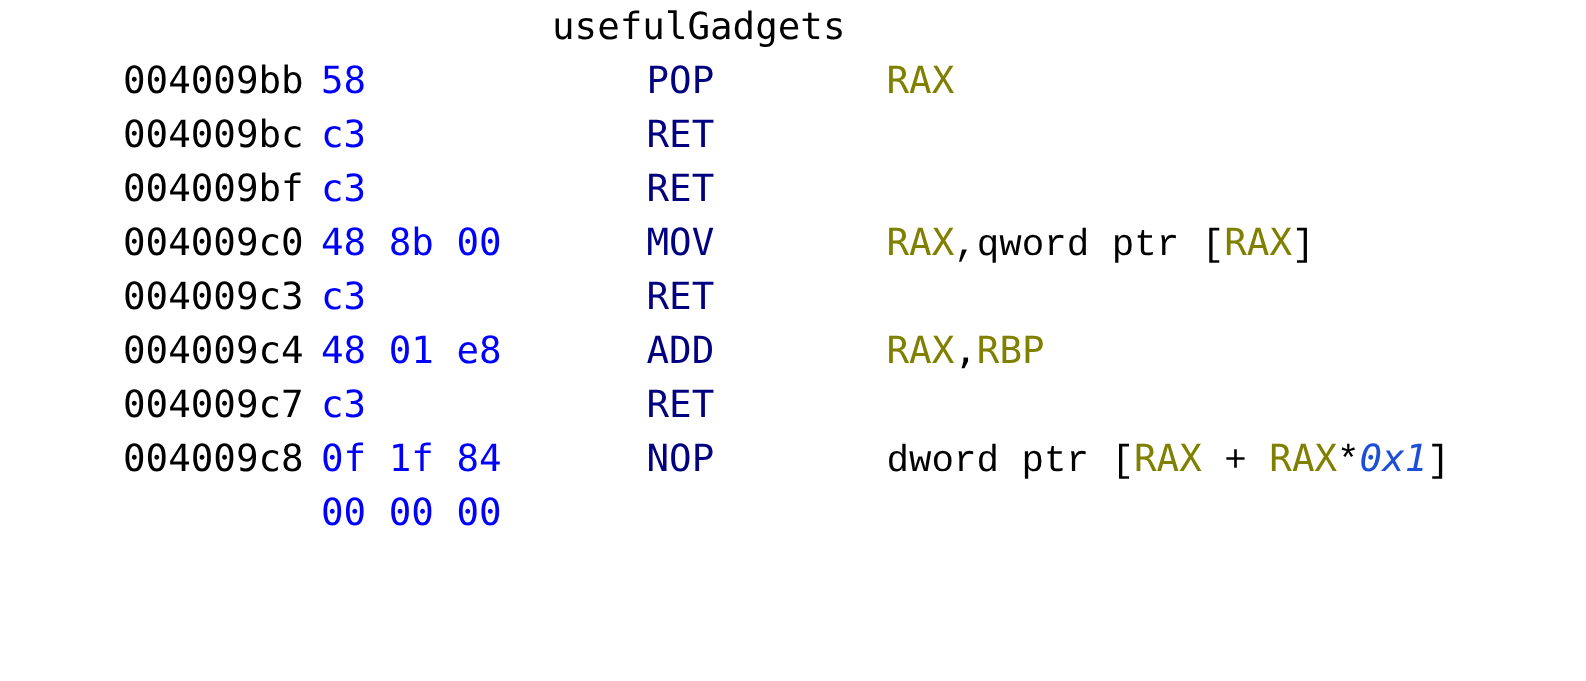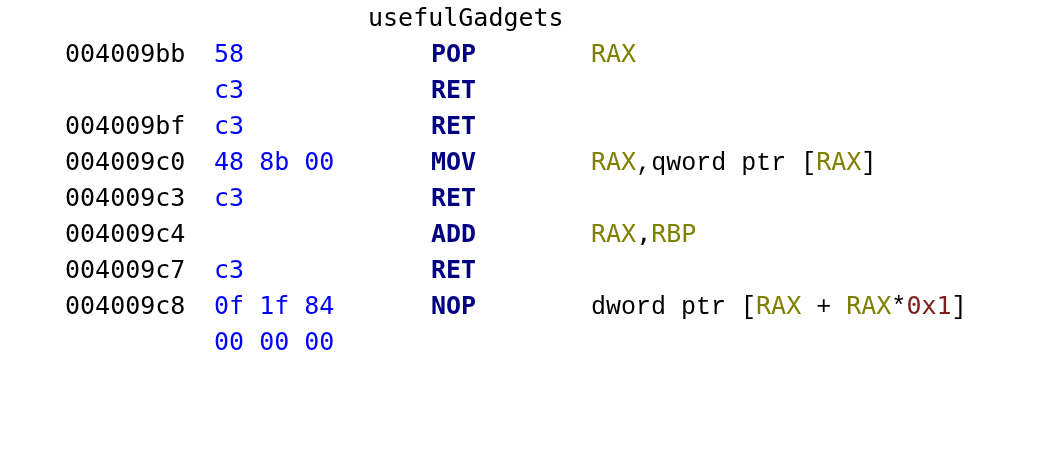--- a/index.html
+++ b/index.html
@@ -34,38 +34,38 @@
   }
 
   
   .col {
     position: absolute;
     top: 0;
     white-space: pre;
   }
 
   .c-label   { left: 320px; color: #000000; }
-  .c-addr    { left: 17px;  color: #000000; }
+  .c-addr    { left: 34px;  color: #000000; }
   .c-bytes   { left: 166px; color: #0000ff; }
-  .c-mnem    { left: 383px; color: #000080; font-weight: 700; }
+  .c-mnem    { left: 383px; color: #000080; font-weight: 400; }
   .c-ops     { left: 543px; color: #000000; }
 
   
   .t-reg   { color: #808000; }
   .t-punct { color: #000000; }
   .t-plain { color: #000000; font-family: Liberation Mono, monospace; }
-  .t-num   { color: #7f1d1d; }
+  .t-num   { color: #1d4ed8; font-style: italic; }
 </style>
 </head>
 <body>
 
 <div id="listing">
     <div class="row"><span class="col c-label">usefulGadgets</span></div>
     <div class="row"><span class="col c-addr">004009bb</span><span class="col c-bytes">58</span><span class="col c-mnem">POP</span><span class="col c-ops"><span class="t-reg">RAX</span></span></div>
-    <div class="row"><span class="col c-bytes">c3</span><span class="col c-mnem">RET</span></div>
+    <div class="row"><span class="col c-addr">004009bc</span><span class="col c-bytes">c3</span><span class="col c-mnem">RET</span></div>
     <div class="row"><span class="col c-addr">004009bf</span><span class="col c-bytes">c3</span><span class="col c-mnem">RET</span></div>
     <div class="row"><span class="col c-addr">004009c0</span><span class="col c-bytes">48 8b 00</span><span class="col c-mnem">MOV</span><span class="col c-ops"><span class="t-reg">RAX</span><span class="t-plain">,qword ptr [</span><span class="t-reg">RAX</span><span class="t-plain">]</span></span></div>
     <div class="row"><span class="col c-addr">004009c3</span><span class="col c-bytes">c3</span><span class="col c-mnem">RET</span></div>
-    <div class="row"><span class="col c-addr">004009c4</span><span class="col c-mnem">ADD</span><span class="col c-ops"><span class="t-reg">RAX</span><span class="t-punct">,</span><span class="t-reg">RBP</span></span></div>
+    <div class="row"><span class="col c-addr">004009c4</span><span class="col c-bytes">48 01 e8</span><span class="col c-mnem">ADD</span><span class="col c-ops"><span class="t-reg">RAX</span><span class="t-punct">,</span><span class="t-reg">RBP</span></span></div>
     <div class="row"><span class="col c-addr">004009c7</span><span class="col c-bytes">c3</span><span class="col c-mnem">RET</span></div>
     <div class="row"><span class="col c-addr">004009c8</span><span class="col c-bytes">0f 1f 84</span><span class="col c-mnem">NOP</span><span class="col c-ops"><span class="t-plain">dword ptr [</span><span class="t-reg">RAX</span><span class="t-plain"> + </span><span class="t-reg">RAX</span><span class="t-plain">*</span><span class="t-num">0x1</span><span class="t-plain">]</span></span></div>
     <div class="row"><span class="col c-addr"></span><span class="col c-bytes">00 00 00</span><span class="col c-mnem"></span></div>
   </div>
 
 </body></html>

